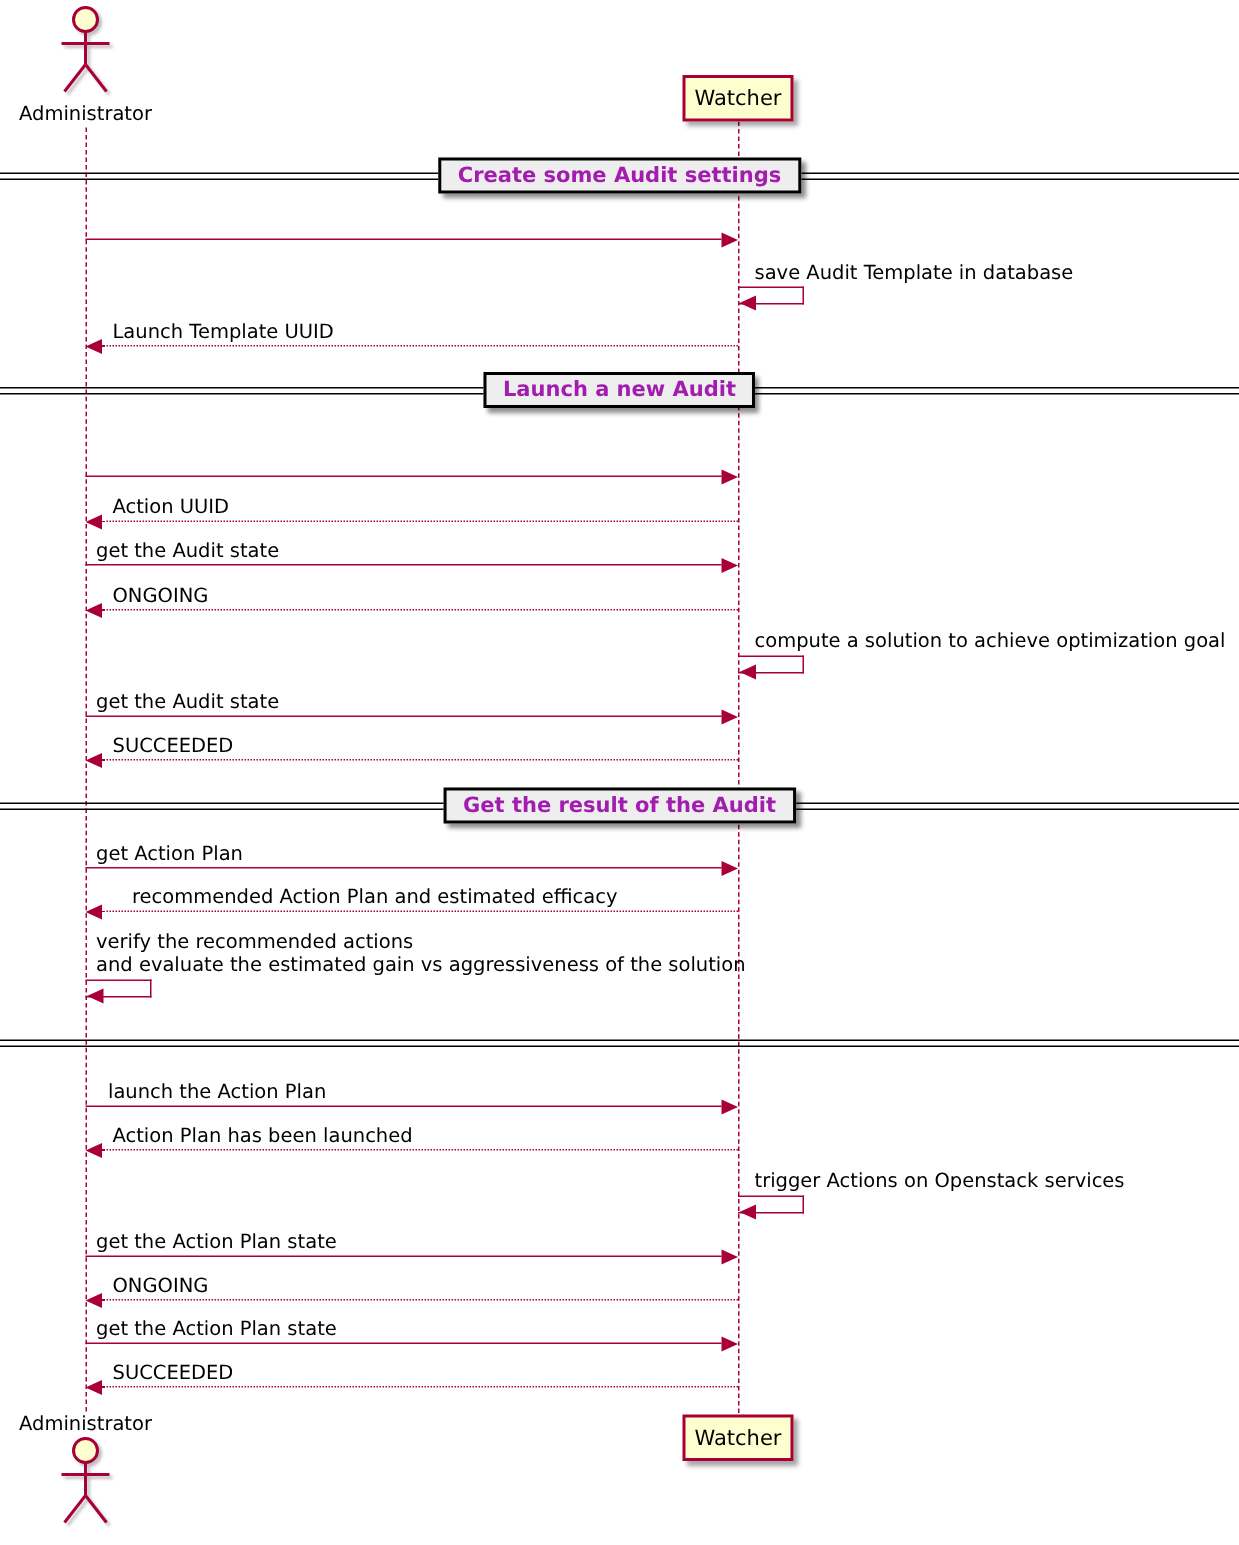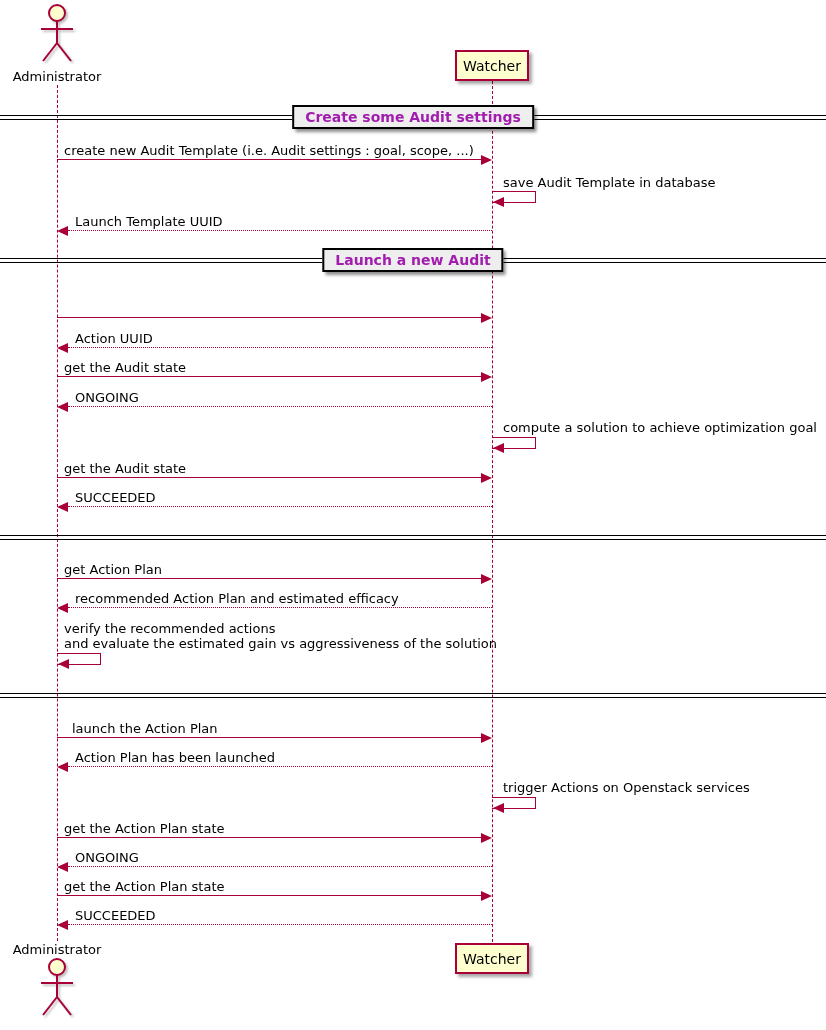--- a/index.html
+++ b/index.html
@@ -52,21 +52,20 @@
     <line x1="7" y1="26" x2="39" y2="26" stroke="#A80036" stroke-width="2"></line>
     <line x1="23" y1="40" x2="9" y2="58" stroke="#A80036" stroke-width="2"></line>
     <line x1="23" y1="40" x2="37" y2="58" stroke="#A80036" stroke-width="2"></line>
   </svg>
   <div class="actor-label" style="top:69px;">Administrator</div>
   <div class="pbox" style="top:50px;">Watcher</div>
 
   <div class="divider-lines" style="top:115px;"></div>
   <div class="divider-box" style="top:117px;">Create some Audit settings</div>
 
-  <div class="msg-text" style="left:64px; top:143px;">create new Audit Template (i.e. Audit settings : goal, scope, ...)</div>
   <div class="arrow solid" style="left:57px; top:159px; width:424px;">
       <span class="ah right"></span>
     </div>
 
   <div class="msg-text" style="left:503px; top:175px;">save Audit Template in database</div>
   <div class="loop" style="left:492px; top:191px;">
       <span class="ah"></span>
     </div>
 
   <div class="msg-text" style="left:75px; top:214px;">Launch Template UUID</div>
@@ -105,27 +104,28 @@
   <div class="arrow solid" style="left:57px; top:477px; width:424px;">
       <span class="ah right"></span>
     </div>
 
   <div class="msg-text" style="left:75px; top:490px;">SUCCEEDED</div>
   <div class="arrow dotted" style="left:68px; top:506px; width:424px;">
       <span class="ah left"></span>
     </div>
 
   <div class="divider-lines" style="top:535px;"></div>
+  <div class="divider-box" style="top:537px;">Get the result of the Audit</div>
 
   <div class="msg-text" style="left:64px; top:562px;">get Action Plan</div>
   <div class="arrow solid" style="left:57px; top:578px; width:424px;">
       <span class="ah right"></span>
     </div>
 
-  <div class="msg-text" style="left:75px; top:591px;">recommended Action Plan and estimated efficacy</div>
+  <div class="msg-text" style="left:88px; top:591px;">recommended Action Plan and estimated efficacy</div>
   <div class="arrow dotted" style="left:68px; top:607px; width:424px;">
       <span class="ah left"></span>
     </div>
 
   <div class="msg-text" style="left:64px; top:621px;">verify the recommended actions
 and evaluate the estimated gain vs aggressiveness of the solution</div>
   <div class="loop" style="left:57px; top:653px;">
       <span class="ah"></span>
     </div>
 

